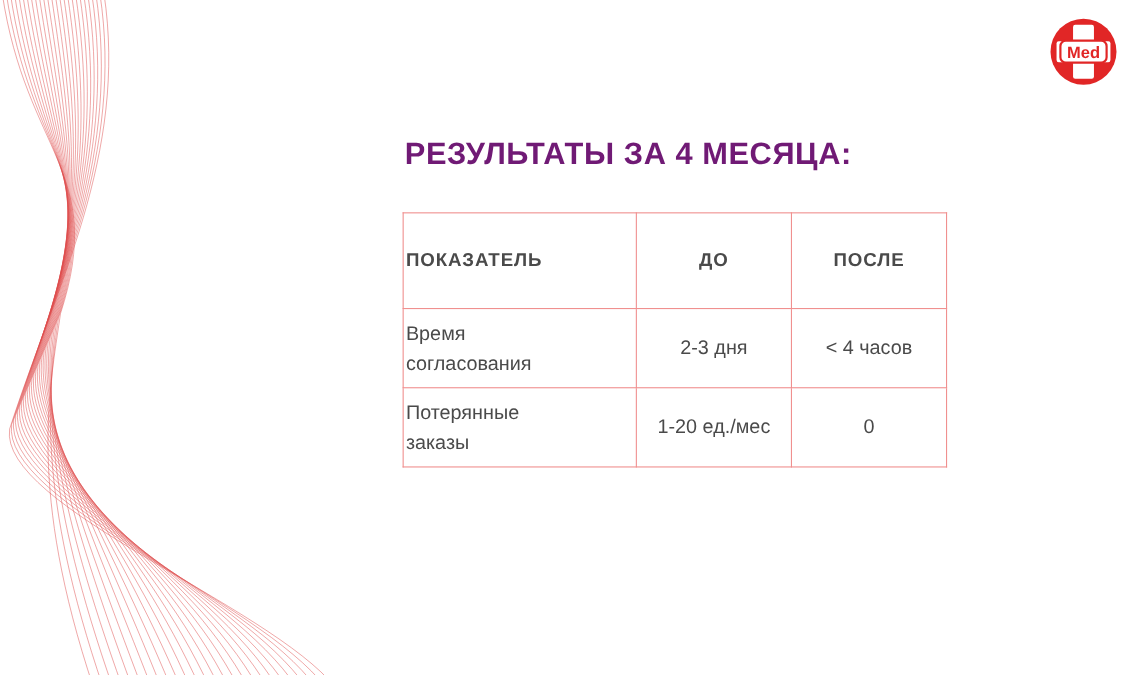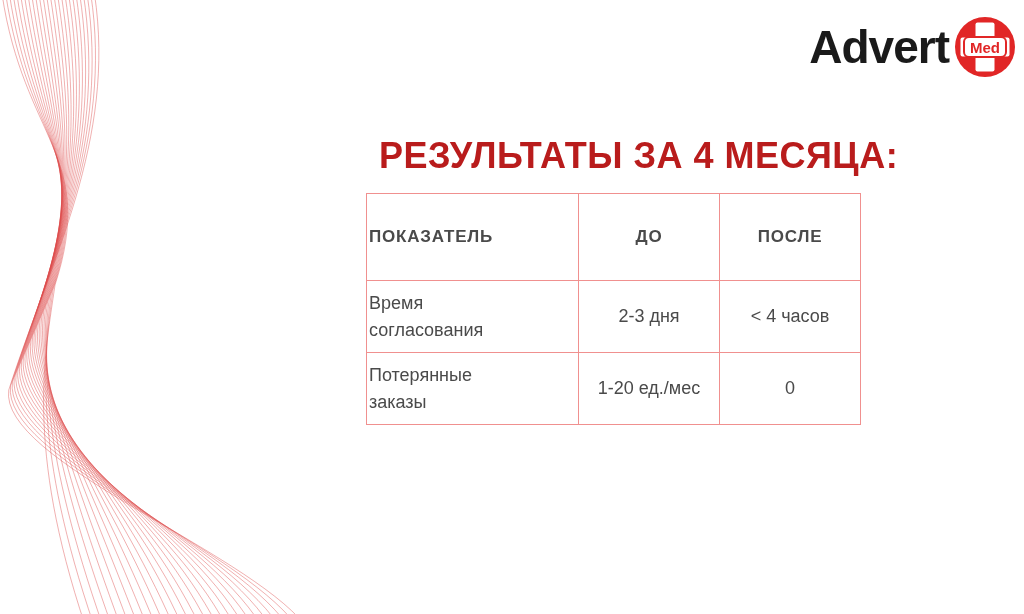--- a/index.html
+++ b/index.html
@@ -33,22 +33,22 @@
   .logo-badge .circle { fill: var(--red); }
   .logo-badge .cross { fill: #ffffff; }
   .logo-badge .band { fill: #ffffff; stroke: var(--red); stroke-width: 2; }
   .logo-badge .med {
     fill: var(--red); font-family: "Liberation Sans", sans-serif;
     font-size: 15px; font-weight: bold;
   }
 
   
   .title {
-    position: absolute; left: 368px; top: 124px; margin: 11px;
-    font-size: 36px; font-weight: bold; color: #b91c1c; letter-spacing: 0.5px;
+    position: absolute; left: 368px; top: 124px; margin: 0;
+    font-size: 28px; font-weight: bold; color: #701a75; letter-spacing: 0.5px;
   }
 
   
   .results {
     position: absolute; left: 366px; top: 193px;
     border-collapse: collapse; table-layout: fixed;
     background: #ffffff;
   }
   .results th, .results td {
     border: 1.5px solid var(--border);
@@ -93,21 +93,20 @@
     <path d="M 72.3 -6 C 94.3 140, 61.85 234.8, 19.85 364.8 C 9.850000000000001 434.8, 192.20000000000002 524.8, 252.20000000000002 625"></path>
     <path d="M 76 -6 C 98 140, 60 239, 18 369 C 8 439, 201 529, 261 625"></path>
     <path d="M 79.7 -6 C 101.7 140, 58.15 243.2, 16.15 373.2 C 6.149999999999999 443.2, 209.8 533.2, 269.8 625"></path>
     <path d="M 83.4 -6 C 105.4 140, 56.3 247.39999999999998, 14.299999999999997 377.4 C 4.299999999999997 447.4, 218.60000000000002 537.4, 278.6 625"></path>
     <path d="M 87.10000000000001 -6 C 109.10000000000001 140, 54.449999999999996 251.60000000000002, 12.449999999999996 381.6 C 2.4499999999999957 451.6, 227.39999999999998 541.6, 287.4 625"></path>
     <path d="M 90.80000000000001 -6 C 112.80000000000001 140, 52.599999999999994 255.8, 10.599999999999994 385.8 C 0.5999999999999943 455.8, 236.20000000000005 545.8, 296.20000000000005 625"></path>
     <path d="M 94.5 -6 C 116.5 140, 50.75 260, 8.75 390 C -1.25 460, 245 550, 305 625"></path>
   </svg>
 
 <div class="logo">
-  <span class="logo-text">Advert</span>
   <svg class="logo-badge" width="62" height="62" viewBox="0 0 62 62">
     <circle class="circle" cx="31" cy="31" r="30"></circle>
     <rect class="cross" x="21.5" y="6.5" width="19" height="49" rx="2"></rect>
     <rect class="cross" x="6.5" y="21.5" width="49" height="19" rx="2"></rect>
     <rect class="band" x="10" y="21" width="42" height="20" rx="5"></rect>
     <text class="med" x="31" y="36.5" text-anchor="middle">Med</text>
   </svg>
 </div>
 
 <h1 class="title">РЕЗУЛЬТАТЫ ЗА 4 МЕСЯЦА:</h1>

